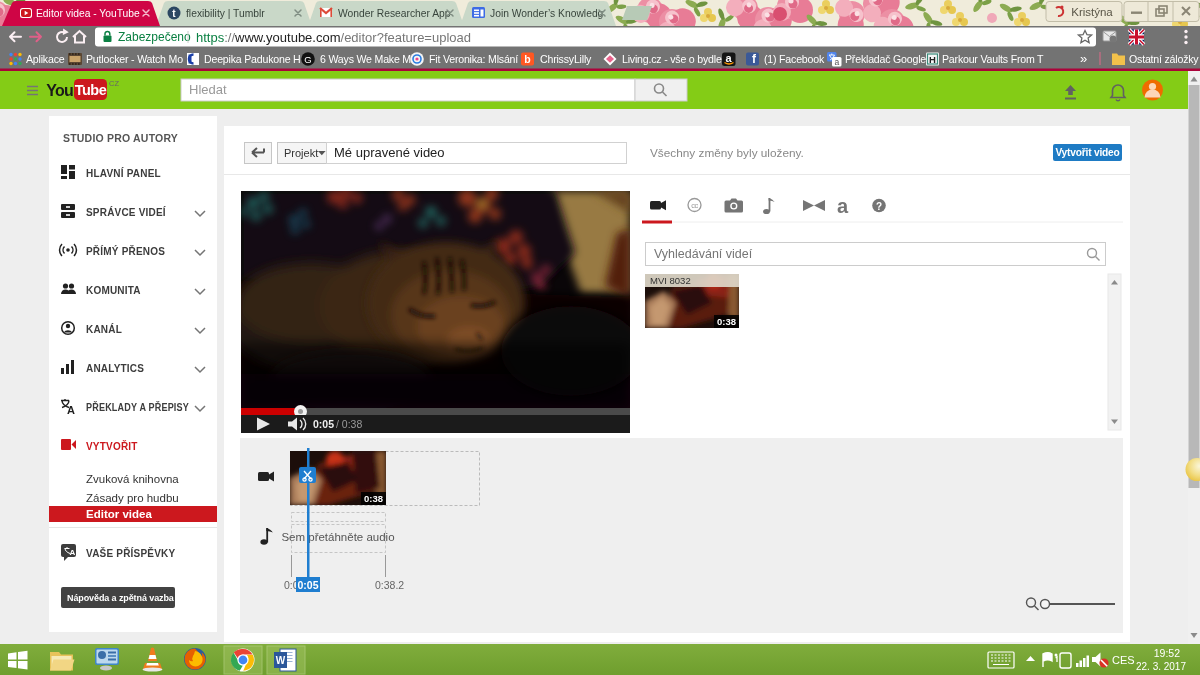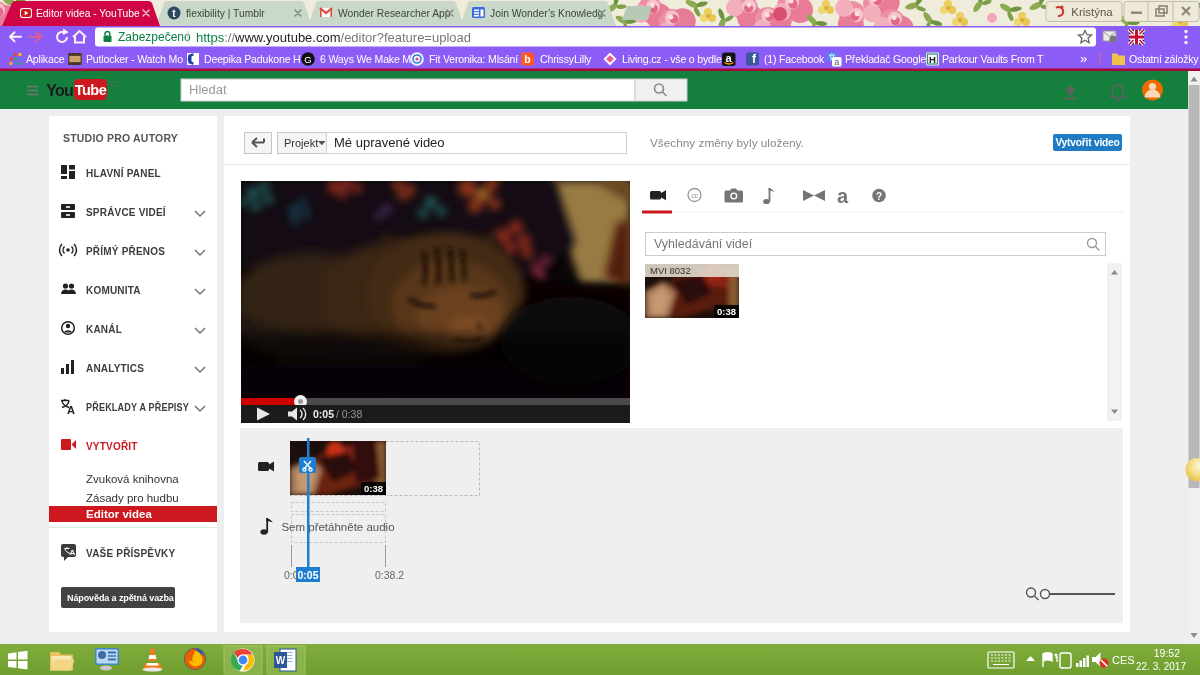--- a/index.html
+++ b/index.html
@@ -1,19 +1,19 @@
 <!DOCTYPE html>
 <html><head>
 <meta charset="utf-8">
 <style>
   * { margin:0; padding:0; box-sizing:border-box; }
   html,body { width:1200px; height:675px; overflow:hidden; }
   body { font-family:"Liberation Sans", sans-serif; position:relative; background:#fff; }
   .abs { position:absolute; }
-  .crimson { background:#8b5cf6; }
+  .crimson { background:#737373; }
 </style>
 </head>
 <body>
 
 <div class="abs" style="left:0;top:0;width:1200px;height:26px;overflow:hidden;">
 <svg width="1200" height="26" viewBox="0 0 1200 26">
   <defs>
     <g id="rose">
       <circle r="13" fill="#ec8fa4"></circle>
       <circle r="13" cx="10" cy="4" fill="#e87c96"></circle>
@@ -230,21 +230,21 @@
     <text x="1080" y="15" font-size="13" letter-spacing="0">»</text>
     <path d="M1100 4 L1100 17" stroke="#e06a8a" stroke-width="1"></path>
     <path d="M1112 5.5 l5 0 1.5 2 6.5 0 0 9.5 -13 0 Z" fill="#f2c14b"></path>
     <text x="1129" y="14.5">Ostatní záložky</text>
   </g>
 </svg>
 </div>
 
 <div class="abs" style="left:0;top:71px;width:1188px;height:573px;background:#eeeeee;overflow:hidden;" id="page">
 
-  <div class="abs" style="left:0;top:0;width:1188px;height:38px;background:#15803d;">
+  <div class="abs" style="left:0;top:0;width:1188px;height:38px;background:#84cc16;">
     <svg style="position:absolute;left:0;top:0" width="1188" height="38" viewBox="0 0 1188 38">
       <g stroke="#757575" stroke-width="1.6">
           <path d="M27 15.5 h11 M27 19.5 h11 M27 23.5 h11"></path>
         </g>
       <text x="73" y="25" font-family="Liberation Sans, sans-serif" font-size="16" font-weight="bold" fill="#1a1a1a" letter-spacing="-0.8" text-anchor="end">You</text>
       <rect x="74" y="8" width="33" height="21" rx="4.5" fill="#cc181e"></rect>
       <text x="90.5" y="24" font-family="Liberation Sans, sans-serif" font-size="14.5" font-weight="bold" fill="#fff" text-anchor="middle" letter-spacing="-0.5">Tube</text>
       <text x="109" y="15" font-family="Liberation Sans, sans-serif" font-size="7.5" fill="#666">CZ</text>
       <rect x="181" y="8" width="454" height="22" fill="#fff" stroke="#cccccc"></rect>
       <text x="189" y="23" font-family="Liberation Sans, sans-serif" font-size="13" fill="#999">Hledat</text>
@@ -346,21 +346,21 @@
         <path d="M146 212 l5 5 5 -5"></path>
           <path d="M146 251 l5 5 5 -5"></path>
           <path d="M146 290 l5 5 5 -5"></path>
       </g>
 
       <rect x="12" y="471" width="114" height="21" rx="2" fill="#424242"></rect>
       <text x="18" y="485" font-family="Liberation Sans, sans-serif" font-size="9" font-weight="bold" fill="#fff" letter-spacing="-0.1">Nápověda a zpětná vazba</text>
     </svg>
   </div>
 
-  <div class="abs" style="left:224px;top:45px;width:906px;height:516px;background:#fff;text-align:right;" id="main">
+  <div class="abs" style="left:224px;top:55px;width:906px;height:516px;background:#fff;text-align:right;" id="main">
 
     <svg style="position:absolute;left:0;top:0" width="906" height="64" viewBox="0 0 906 64">
       <rect x="20.5" y="16.5" width="27" height="21" fill="#f5f5f5" stroke="#c6c6c6"></rect>
       <path d="M28 26.5 h12 m-12 0 l5 -4.5 m-5 4.5 l5 4.5 M40 26.5 v-4" stroke="#555" stroke-width="2" fill="none"></path>
       <rect x="53.5" y="16.5" width="49" height="21" fill="#f5f5f5" stroke="#c6c6c6"></rect>
       <text x="60" y="30.5" font-family="Liberation Sans, sans-serif" font-size="11" fill="#333">Projekt</text>
       <path d="M94 25 l3.8 4.2 3.8 -4.2 Z" fill="#555"></path>
       <rect x="102.5" y="16.5" width="300" height="21" fill="#fff" stroke="#d1d1d1"></rect>
       <text x="110" y="31" font-family="Liberation Sans, sans-serif" font-size="13" fill="#222">Mé upravené video</text>
       <text x="426" y="31" font-family="Liberation Sans, sans-serif" font-size="11.8" fill="#888">Všechny změny byly uloženy.</text>

